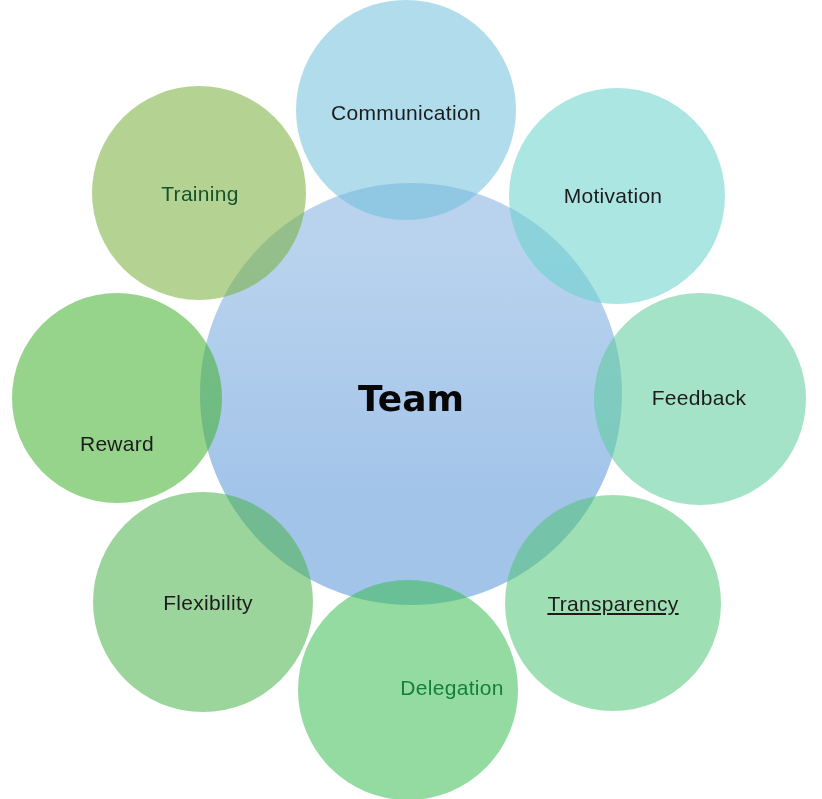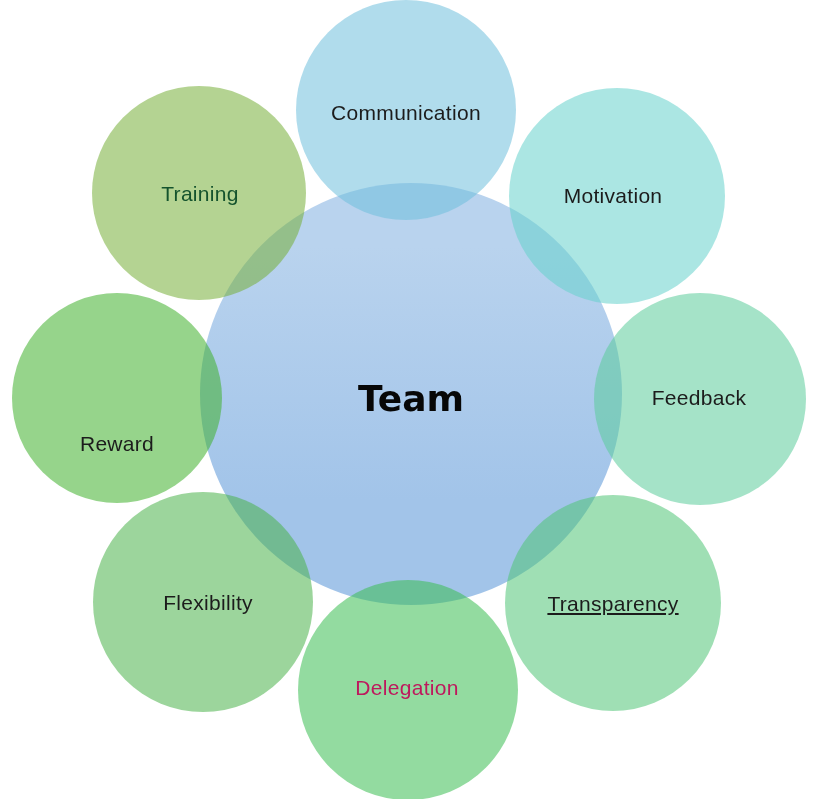--- a/index.html
+++ b/index.html
@@ -72,21 +72,21 @@
   <div class="circle c-transparency" data-bind-fill="diagram.nodes.3" style="background: rgba(80, 196, 118, 0.55);"></div>
   <div class="circle c-delegation" data-bind-fill="diagram.nodes.4" style="background: rgba(58, 189, 82, 0.55);"></div>
   <div class="circle c-flexibility" data-bind-fill="diagram.nodes.5" style="background: rgba(75, 178, 75, 0.55);"></div>
   <div class="circle c-reward" data-bind-fill="diagram.nodes.6" style="background: rgba(64, 176, 44, 0.55);"></div>
   <div class="circle c-training" data-bind-fill="diagram.nodes.7" style="background: rgba(118, 175, 56, 0.55);"></div>
 
   <div class="node-label l-communication" data-bind="diagram.nodes.0.label" style="color: rgb(28, 28, 28);">Communication</div>
   <div class="node-label l-motivation" data-bind="diagram.nodes.1.label" style="color: rgb(28, 28, 28);">Motivation</div>
   <div class="node-label l-feedback" data-bind="diagram.nodes.2.label" style="color: rgb(28, 28, 28); text-align: center;">Feedback</div>
   <div class="node-label l-transparency" data-bind="diagram.nodes.3.label" style="color: rgb(28, 28, 28);">Transparency</div>
-  <div class="node-label l-delegation" data-bind="diagram.nodes.4.label" style="color: #be185d;">Delegation</div>
+  <div class="node-label l-delegation" data-bind="diagram.nodes.4.label" style="color: #15803d; margin-left: 45px;">Delegation</div>
   <div class="node-label l-flexibility" data-bind="diagram.nodes.5.label" style="color: rgb(28, 28, 28);">Flexibility</div>
   <div class="node-label l-reward" data-bind="diagram.nodes.6.label" style="color: rgb(28, 28, 28); margin-top: 45px;">Reward</div>
   <div class="node-label l-training" data-bind="diagram.nodes.7.label" style="color: #14532d; text-align: center;">Training</div>
 
   <div class="center-title" style="color: rgb(7, 7, 7);">
     <div data-bind="diagram.center.title_line1">Team</div>
   </div>
 
 </div>
 

